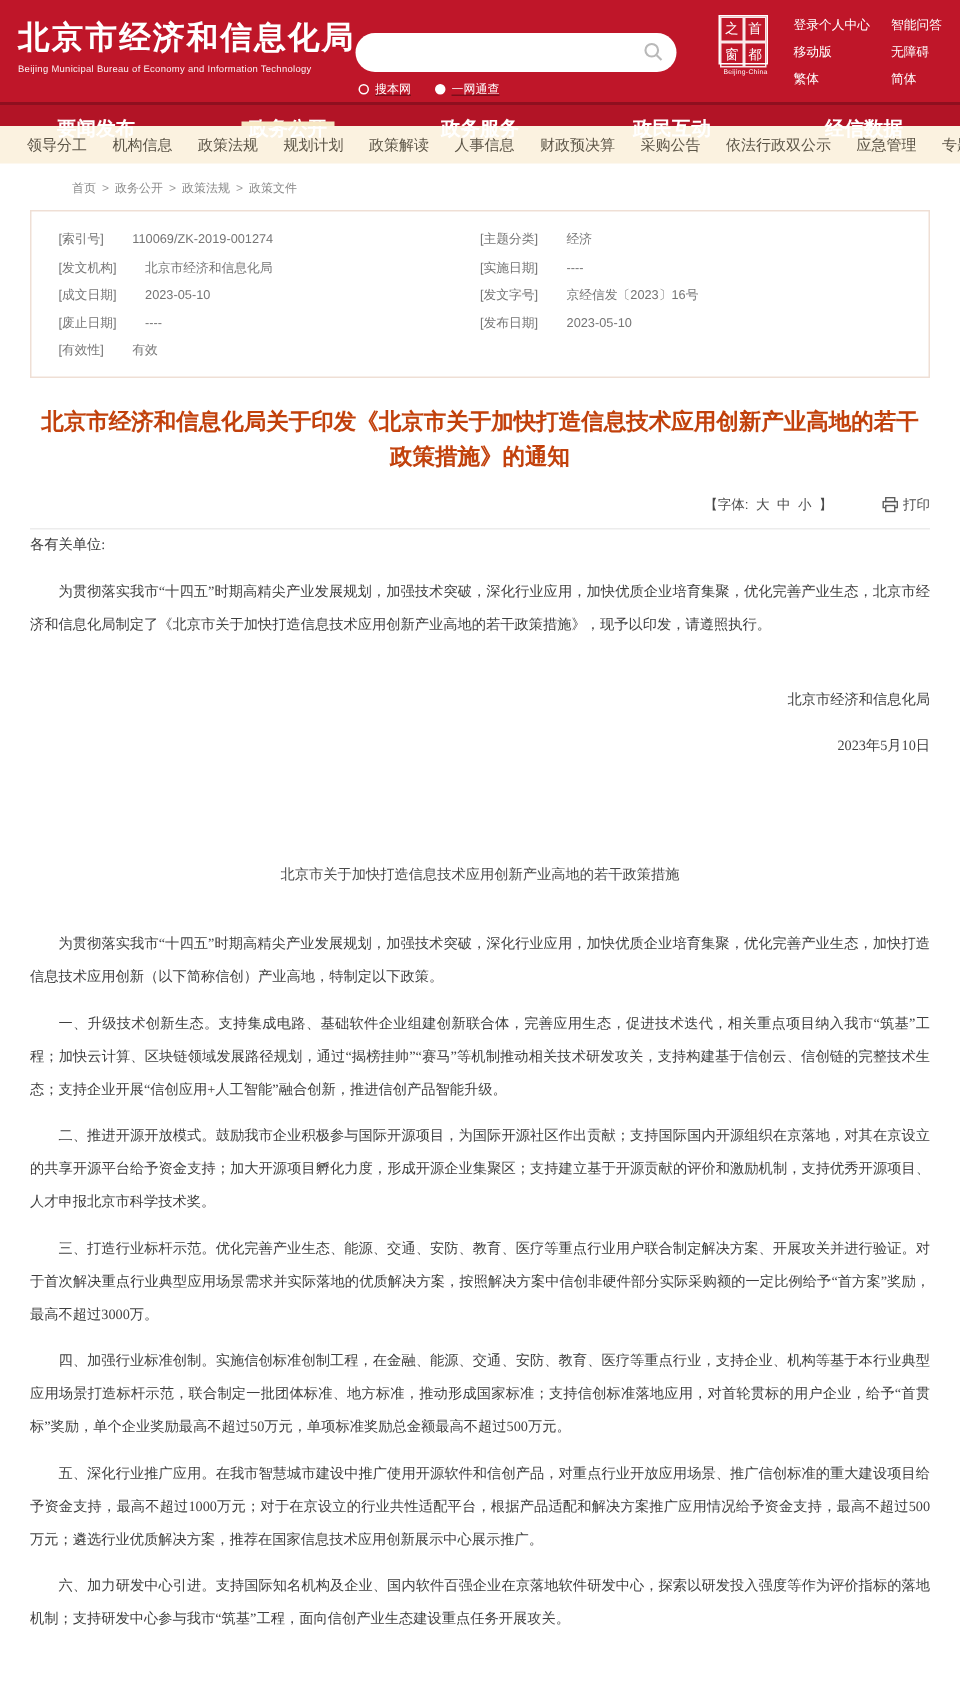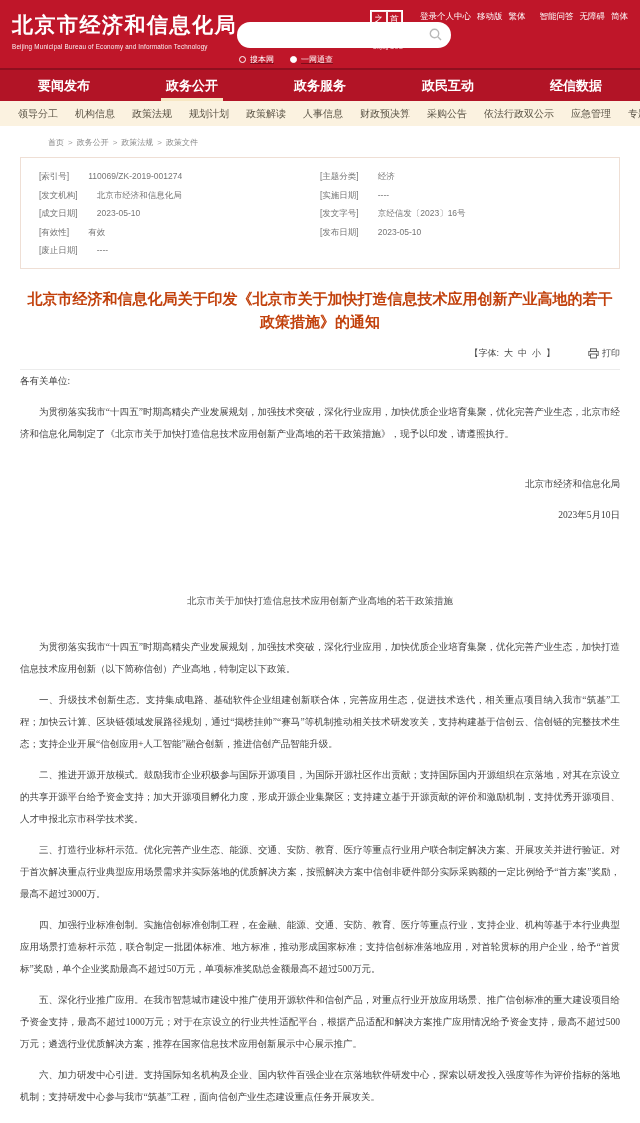--- a/index.html
+++ b/index.html
@@ -20,25 +20,25 @@
   .search-radios label { display:flex; align-items:center; gap:4px; cursor:pointer; }
   .search-radios .lbl { text-decoration:underline; text-decoration-color:rgba(0,0,0,.35); }
   .radio { width:7px; height:7px; border-radius:50%; display:inline-block; }
   .radio.hollow { border:1.5px solid #fff; }
   .radio.filled { background:#fff; border:1.5px solid #fff; }
   .right-block { position:absolute; right:12px; top:10px; display:flex; gap:14px; }
   .capital-logo { width:36px; text-align:center; }
   .cl-grid { width:33px; height:33px; border:1px solid #fff; display:grid; grid-template-columns:1fr 1fr; grid-template-rows:1fr 1fr; }
   .cl-grid span { font-size:9px; line-height:15px; border:0.5px solid rgba(255,255,255,.9); display:flex; align-items:center; justify-content:center; }
   .cl-caption { font-size:4.5px; margin-top:2px; letter-spacing:.2px; }
-  .link-col { display:flex; flex-direction:row; gap:6px; padding-top:1px; }
+  .link-col { display:flex; flex-direction:column; gap:6px; padding-top:1px; }
   .hlink { color:#fff; font-size:8.5px; text-decoration:none; white-space:nowrap; cursor:pointer; }
 
   
-  .mainnav { height:33px; background:#b21426; border-top:2px solid #8f0f1f; display:flex; }
+  .mainnav { height:16px; background:#b21426; border-top:2px solid #8f0f1f; display:flex; }
   .nav-item { position:relative; flex:1; color:#fff; font-size:13px; font-weight:bold; text-align:center; line-height:31px; text-decoration:none; cursor:pointer; }
   .nav-item.active::after { content:""; position:absolute; left:50%; transform:translateX(-50%); bottom:0; width:62px; height:3px; background:#f7e7c3; }
 
   
   .subnav { height:25px; background:#fbf2e0; display:flex; align-items:center; gap:17px; padding-left:18px; }
   .subnav-item { font-size:10px; color:#5c5547; text-decoration:none; white-space:nowrap; cursor:pointer; }
 
   
   .breadcrumb { padding:11px 20px 9px; font-size:8px; color:#8a8a8a;margin-left:28px; }
   .crumb { color:#8a8a8a; text-decoration:none; cursor:pointer; }
@@ -150,22 +150,22 @@
 
   <div class="content">
 
     <div class="breadcrumb"><span class="crumb-wrap"><a class="crumb">首页</a><span class="crumb-sep">&gt;</span></span><span class="crumb-wrap"><a class="crumb">政务公开</a><span class="crumb-sep">&gt;</span></span><span class="crumb-wrap"><a class="crumb">政策法规</a><span class="crumb-sep">&gt;</span></span><span class="crumb-wrap"><a class="crumb">政策文件</a></span></div>
 
     <div class="meta-box">
       <div class="meta-col">
           <div class="meta-row"><span class="meta-label">[索引号]</span><span class="meta-value">110069/ZK-2019-001274</span></div>
           <div class="meta-row"><span class="meta-label">[发文机构]</span><span class="meta-value">北京市经济和信息化局</span></div>
           <div class="meta-row"><span class="meta-label">[成文日期]</span><span class="meta-value">2023-05-10</span></div>
+          <div class="meta-row"><span class="meta-label">[废止日期]</span><span class="meta-value">----</span></div>
           <div class="meta-row"><span class="meta-label">[有效性]</span><span class="meta-value">有效</span></div>
-          <div class="meta-row"><span class="meta-label">[废止日期]</span><span class="meta-value">----</span></div>
         </div>
       <div class="meta-col">
           <div class="meta-row"><span class="meta-label">[主题分类]</span><span class="meta-value">经济</span></div>
           <div class="meta-row"><span class="meta-label">[实施日期]</span><span class="meta-value">----</span></div>
           <div class="meta-row"><span class="meta-label">[发文字号]</span><span class="meta-value">京经信发〔2023〕16号</span></div>
           <div class="meta-row"><span class="meta-label">[发布日期]</span><span class="meta-value">2023-05-10</span></div>
         </div>
     </div>
 
     <h1 class="doc-title">北京市经济和信息化局关于印发《北京市关于加快打造信息技术应用创新产业高地的若干政策措施》的通知</h1>

